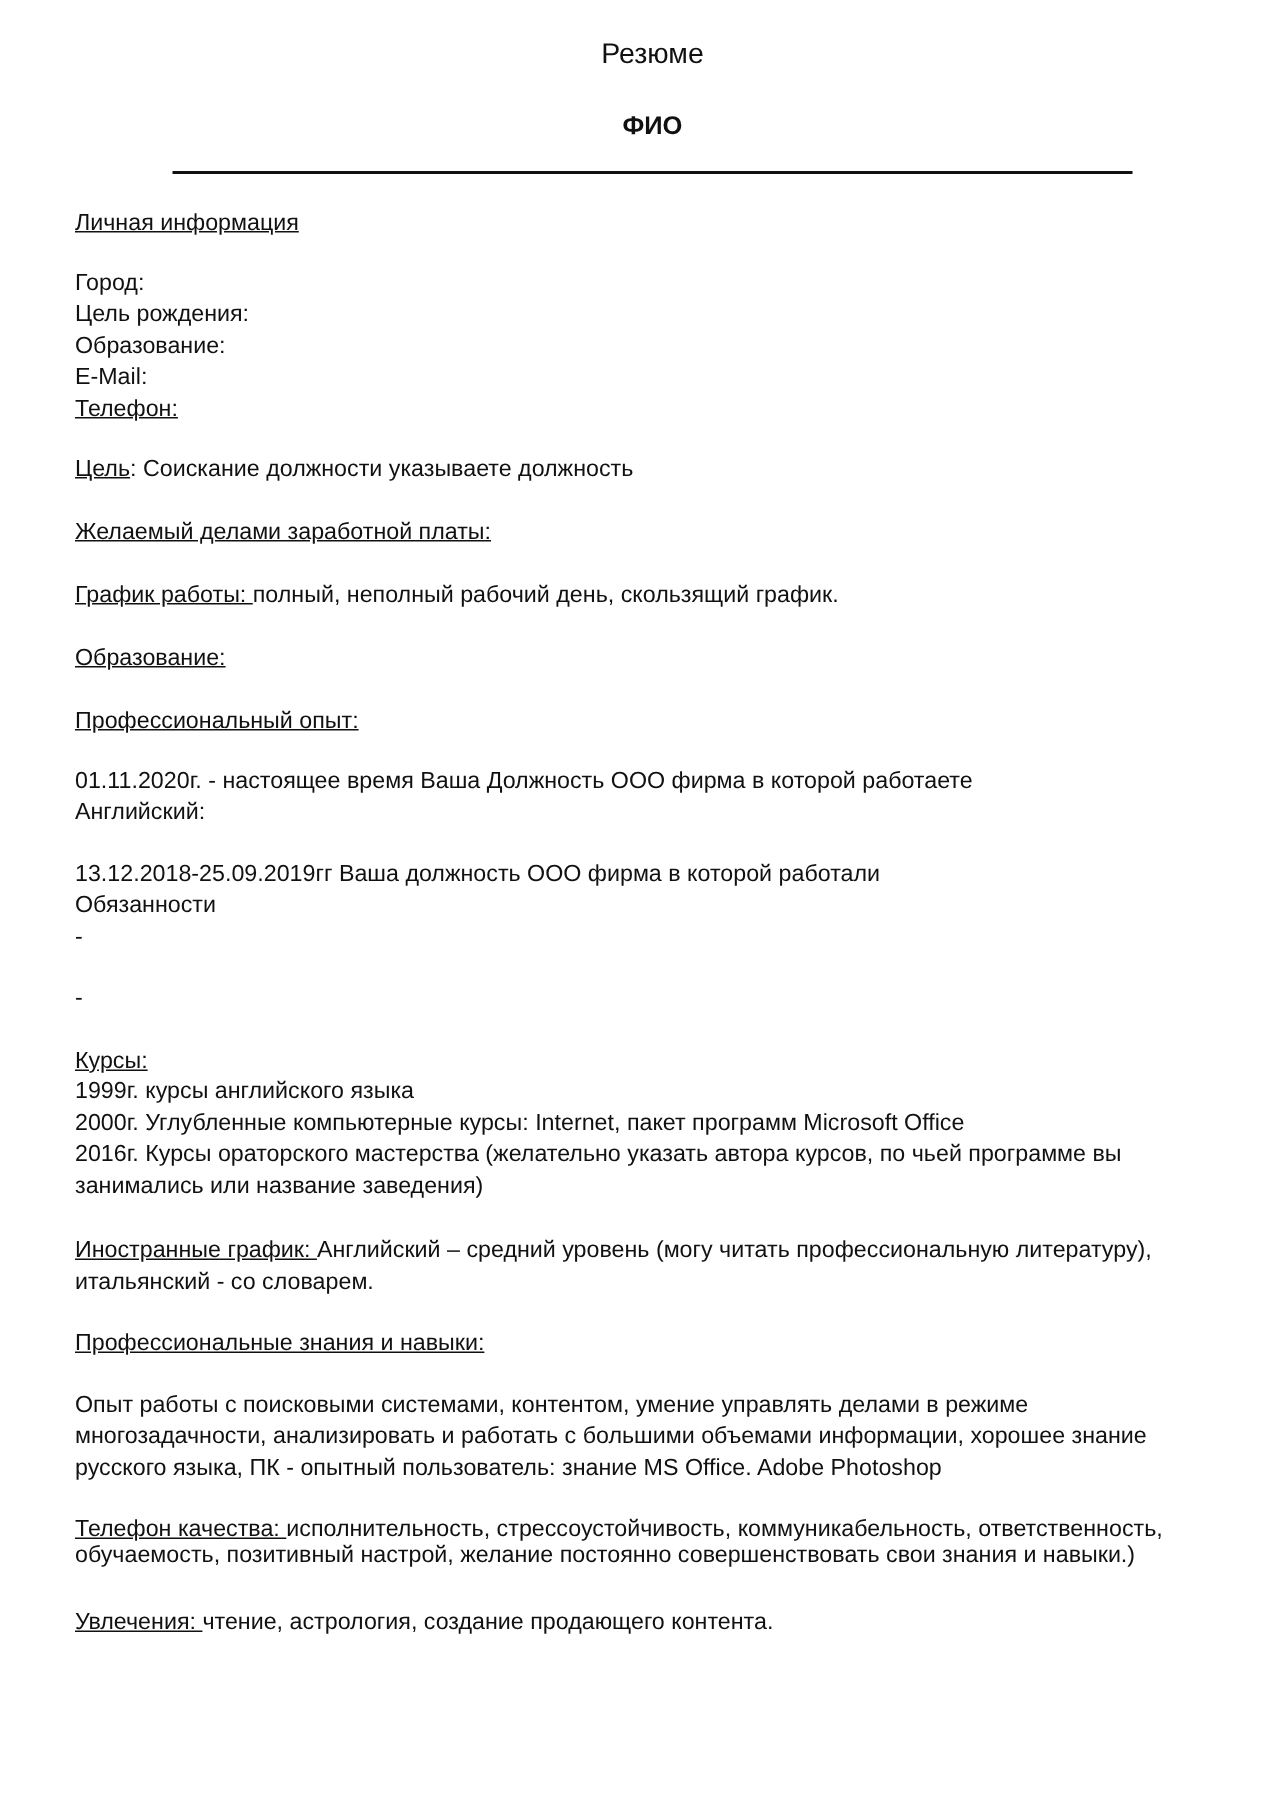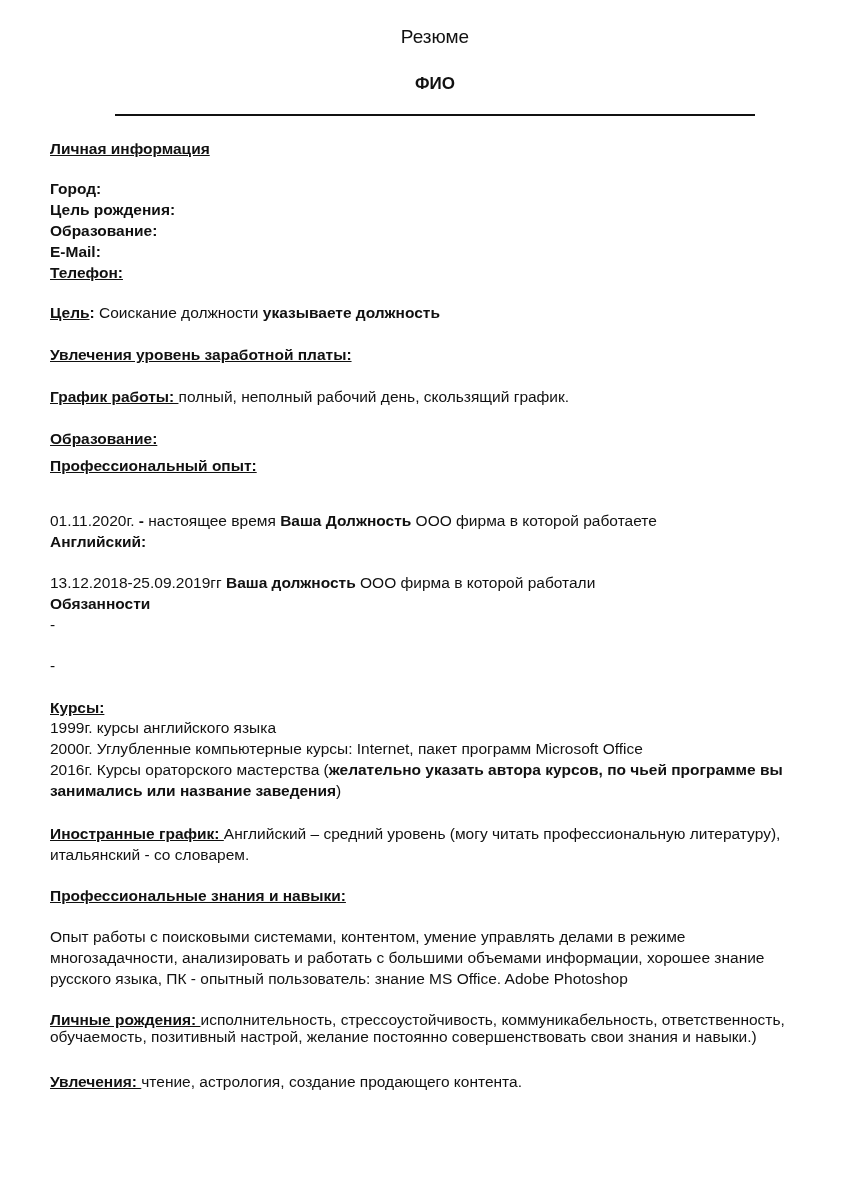--- a/index.html
+++ b/index.html
@@ -6,48 +6,48 @@
   body {
     width: 850px; height: 1200px; position: relative; overflow: hidden;
     font-family: "Liberation Sans", sans-serif; color: #111111;
     font-size: 15.5px;
   }
   .abs { position: absolute; white-space: nowrap; }
   .title { left: 0; width: 870px; text-align: center; top: 26px; font-size: 19px; }
   .fio { left: 0; width: 870px; text-align: center; top: 74px; font-size: 17px; font-weight: bold; }
   .rule { left: 115px; width: 640px; top: 114px; height: 0; border-top: 2.5px solid #111; }
   .line { left: 50px; line-height: 20.8px; }
-  b, .b { font-weight: bold; }
+  b, .b { font-weight: normal; }
   u, .u { text-decoration: underline; }
 </style>
 </head>
 <body>
 
 <div>
 
   <div class="abs title">Резюме</div>
   <div class="abs fio">ФИО</div>
   <div class="abs rule"></div>
 
   <div class="abs line b u" style="top:139px">Личная информация</div>
   <div class="abs line b" style="top:179px">Город:</div>
   <div class="abs line b" style="top:200px">Цель рождения:</div>
   <div class="abs line b" style="top:221px">Образование:</div>
   <div class="abs line b" style="top:242px">E-Mail:</div>
   <div class="abs line b u" style="top:263px">Телефон:</div>
 
   <div class="abs line" style="top:303px"><span class="b u">Цель</span><span class="b">:</span><span> Соискание должности </span><span class="b">указываете должность</span></div>
 
-  <div class="abs line b u" style="top:345px">Увлечения уровень заработной платы:</div>
+  <div class="abs line b u" style="top:345px">Желаемый делами заработной платы:</div>
 
   <div class="abs line" style="top:387px"><span class="b u">График работы: </span><span>полный, неполный рабочий день, скользящий график.</span></div>
 
   <div class="abs line b u" style="top:429px">Образование:</div>
 
-  <div class="abs line b u" style="top:456px">Профессиональный опыт:</div>
+  <div class="abs line b u" style="top:471px">Профессиональный опыт:</div>
 
   <div class="abs line" style="top:511px"><span>01.11.2020г. </span><span class="b">-</span><span> настоящее время </span><span class="b">Ваша Должность</span><span> ООО фирма в которой работаете</span></div>
   <div class="abs line b" style="top:532px">Английский:</div>
 
   <div class="abs line" style="top:573px"><span>13.12.2018-25.09.2019гг </span><span class="b">Ваша должность</span><span> ООО фирма в которой работали</span></div>
   <div class="abs line b" style="top:594px">Обязанности</div>
   <div class="abs line" style="top:615px">-</div>
   <div class="abs line" style="top:656px">-</div>
 
   <div class="abs line b u" style="top:698px">Курсы:</div>
@@ -57,18 +57,18 @@
   <div class="abs line" style="top:781px"><span class="b">занимались или название заведения</span><span>)</span></div>
 
   <div class="abs line" style="top:824px"><span class="b u">Иностранные график: </span><span>Английский – средний уровень (могу читать профессиональную литературу),</span></div>
   <div class="abs line" style="top:845px">итальянский - со словарем.</div>
 
   <div class="abs line b u" style="top:886px">Профессиональные знания и навыки:</div>
   <div class="abs line" style="top:927px">Опыт работы с поисковыми системами, контентом, умение управлять делами в режиме</div>
   <div class="abs line" style="top:948px">многозадачности, анализировать и работать с большими объемами информации, хорошее знание</div>
   <div class="abs line" style="top:969px">русского языка, ПК - опытный пользователь: знание MS Office. Adobe Photoshop</div>
 
-  <div class="abs line" style="top:1010px"><span class="b u">Личные рождения: </span><span>исполнительность, стрессоустойчивость, коммуникабельность, ответственность,</span></div>
+  <div class="abs line" style="top:1010px"><span class="b u">Телефон качества: </span><span>исполнительность, стрессоустойчивость, коммуникабельность, ответственность,</span></div>
   <div class="abs line" style="top:1027px">обучаемость, позитивный настрой, желание постоянно совершенствовать свои знания и навыки.)</div>
 
   <div class="abs line" style="top:1072px"><span class="b u">Увлечения: </span><span>чтение, астрология, создание продающего контента.</span></div>
 
 </div>
 
 </body></html>

